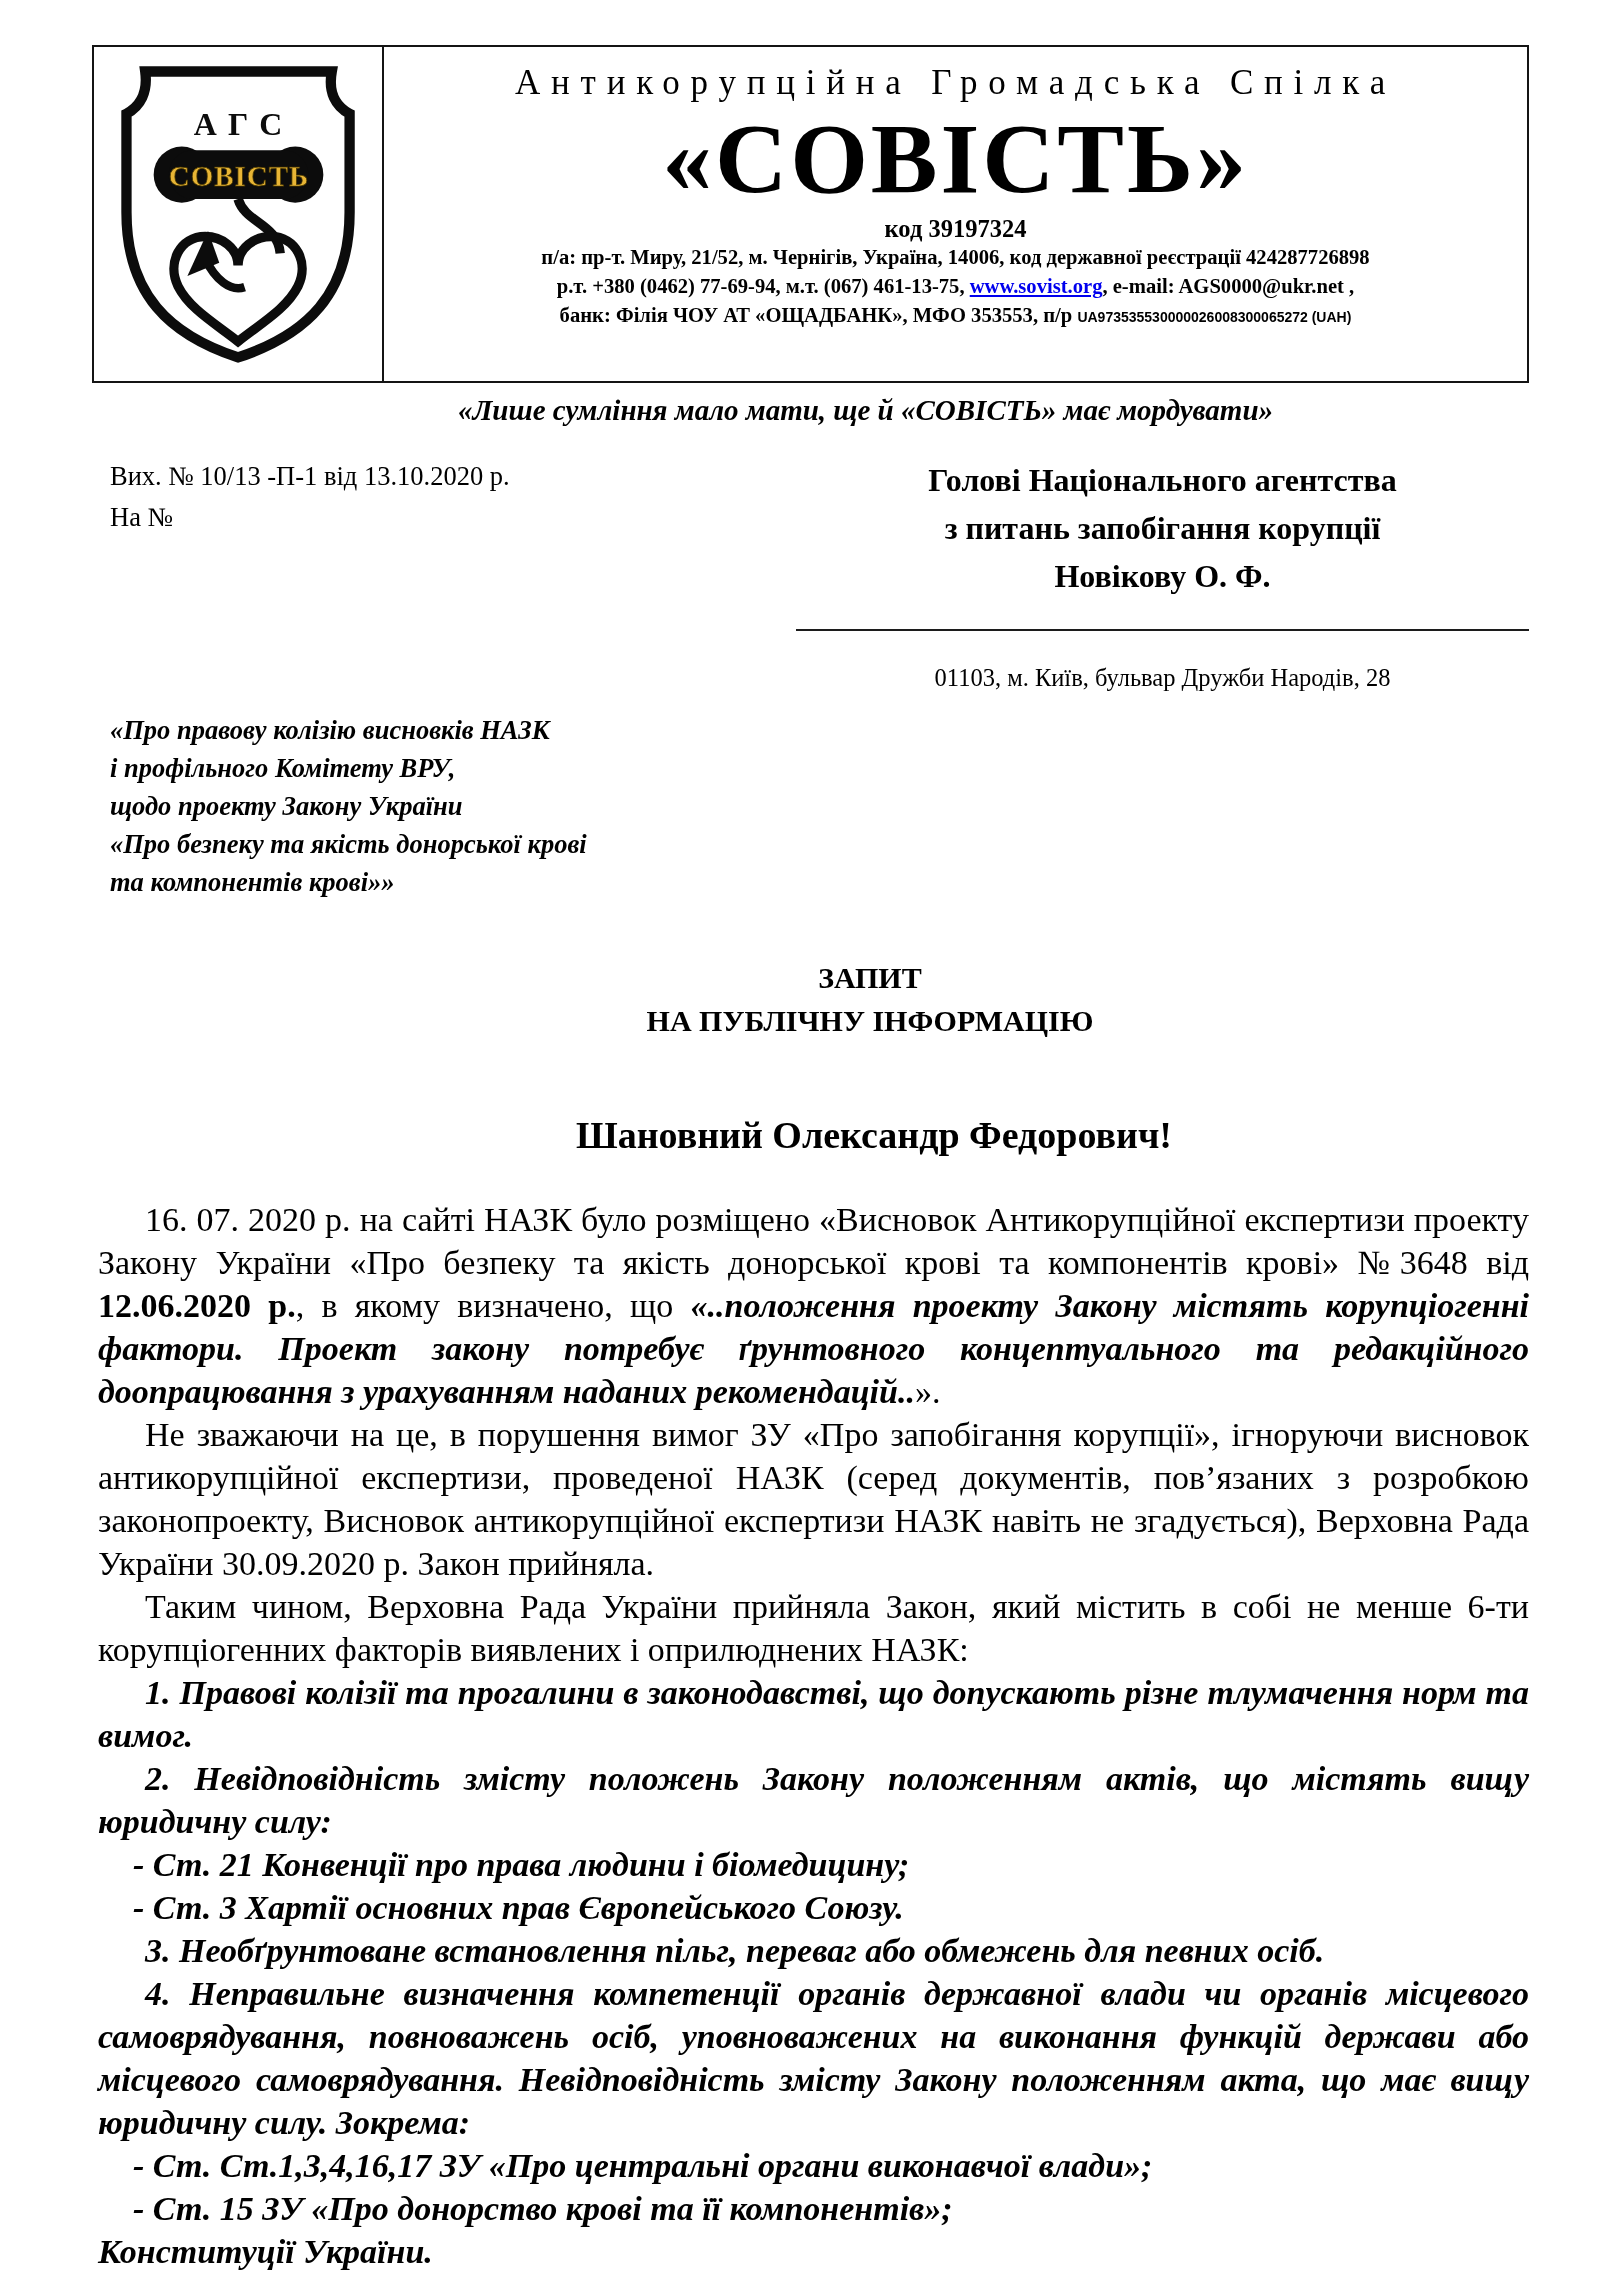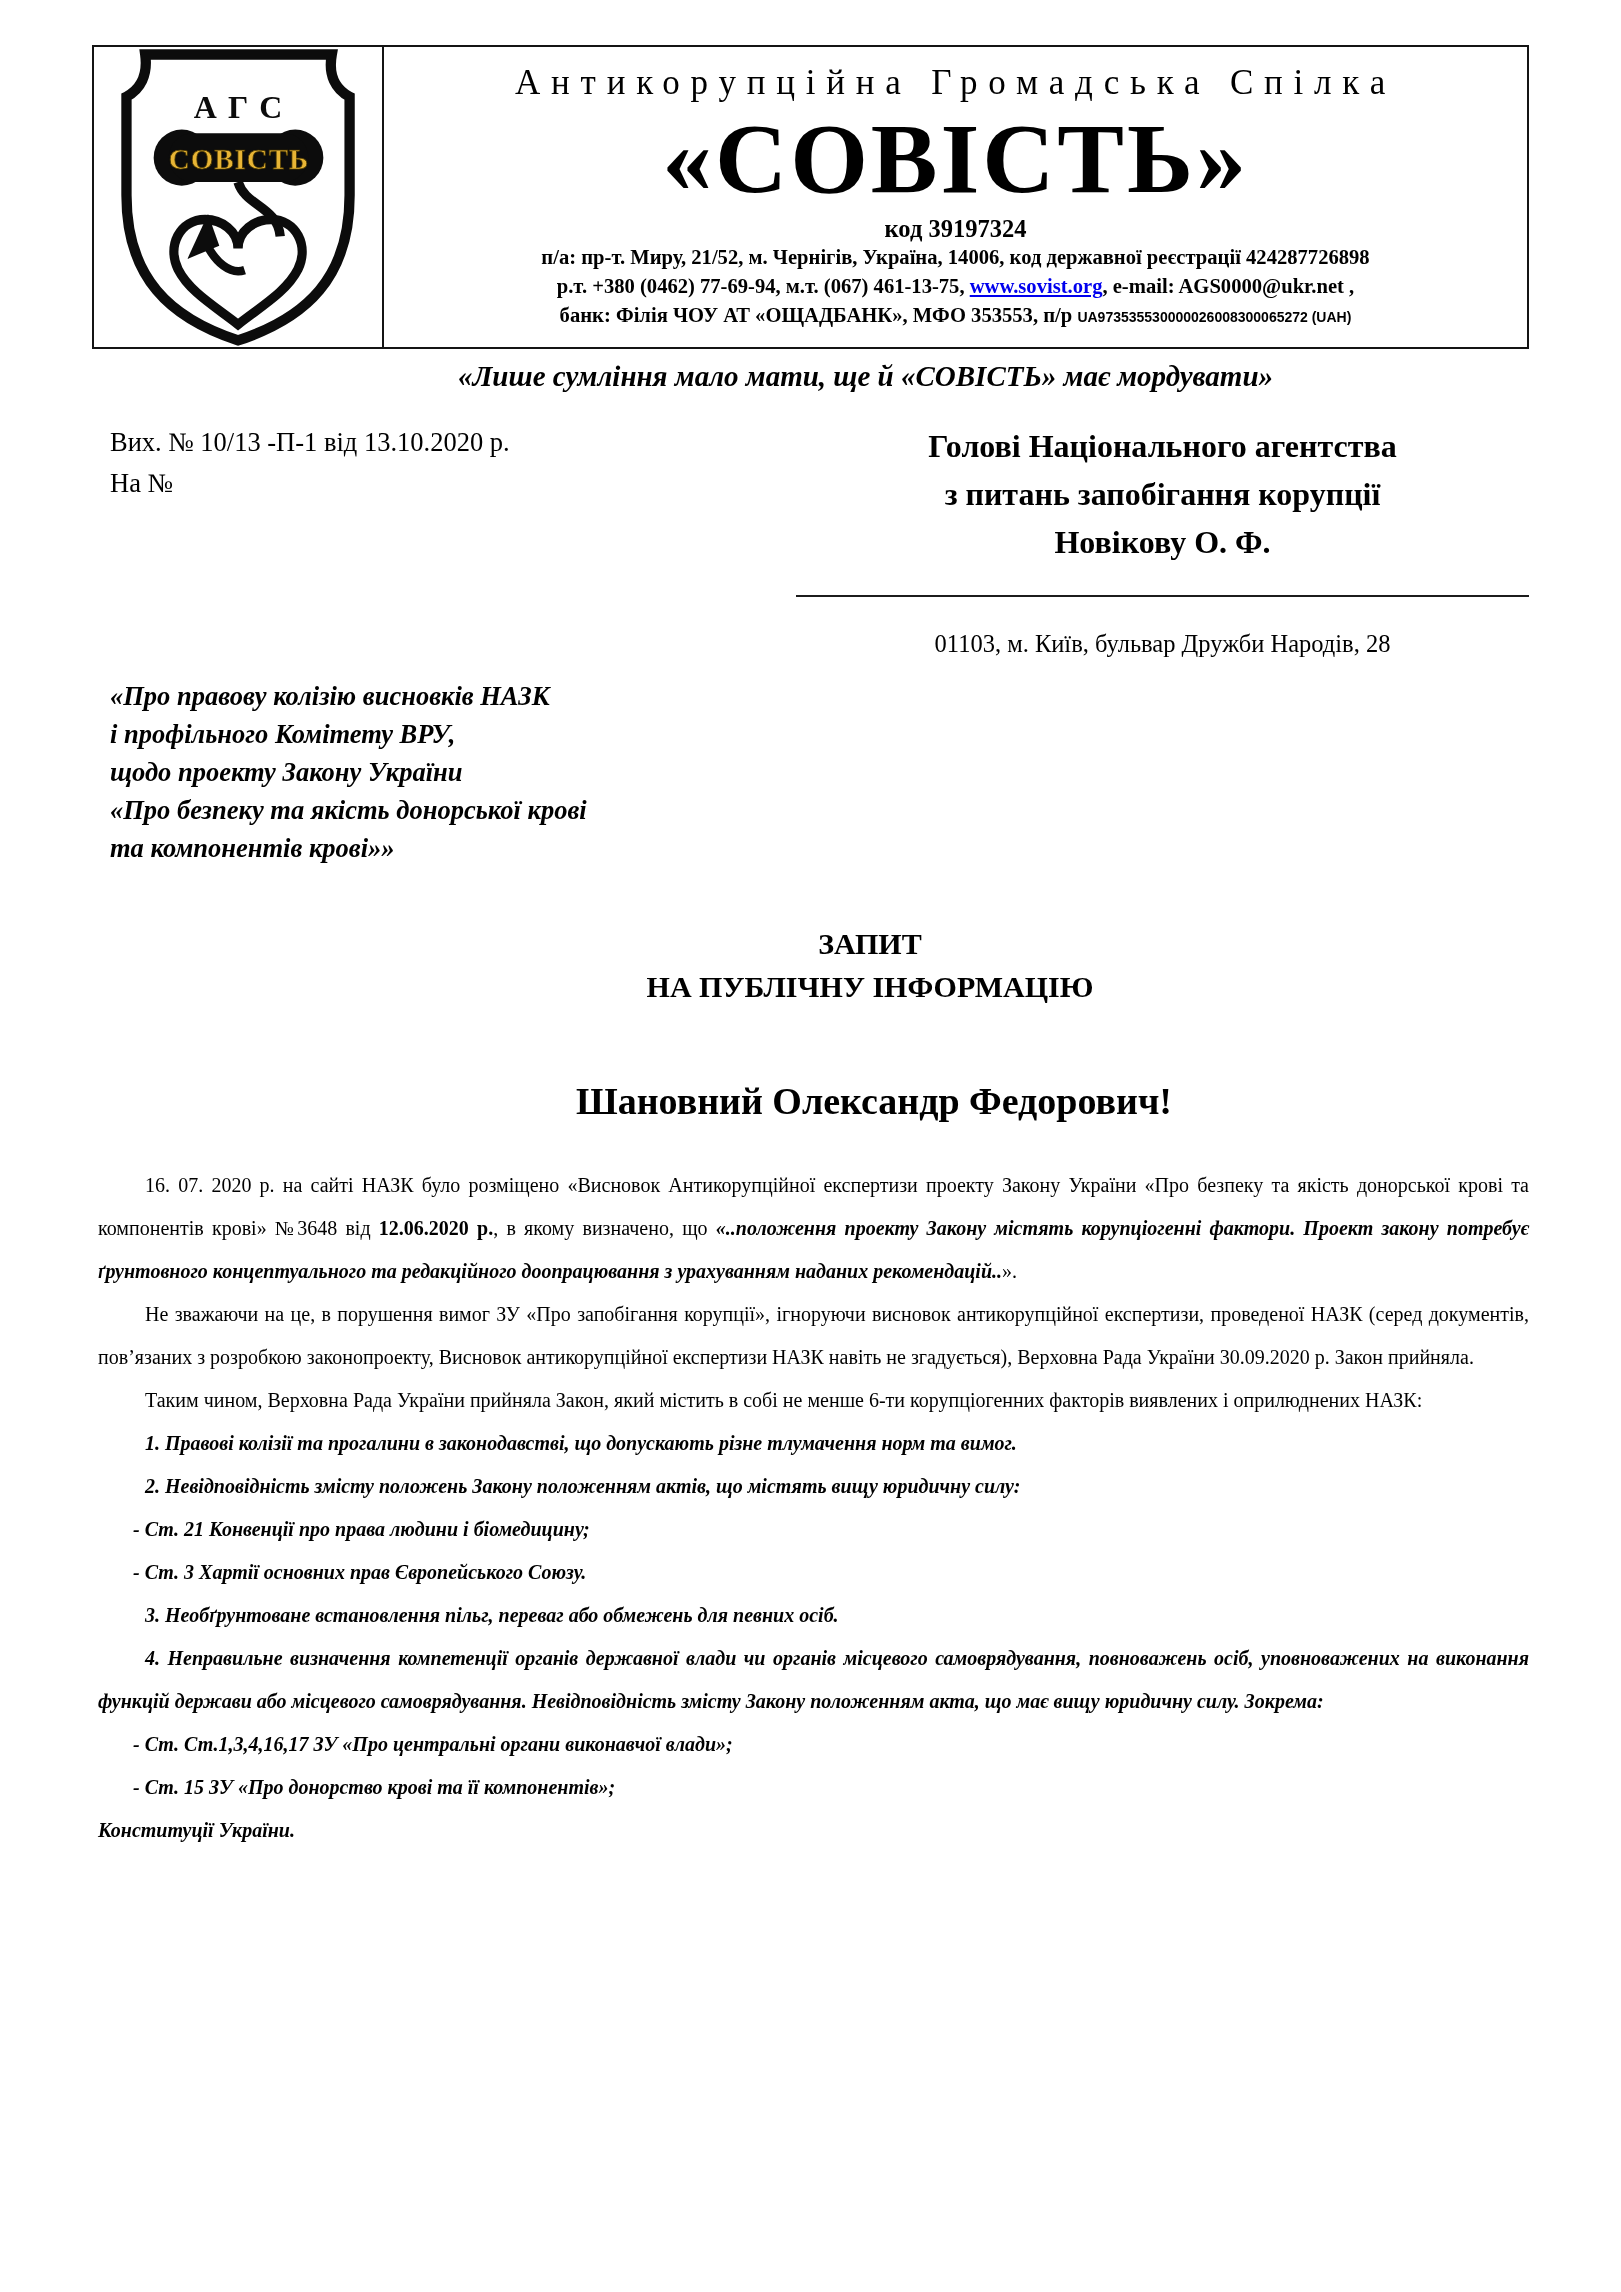--- a/index.html
+++ b/index.html
@@ -5,21 +5,21 @@
   * { margin:0; padding:0; box-sizing:border-box; }
   html,body { background:#ffffff; }
   body {
     width:1621px; height:2293px; position:relative; overflow:hidden;
     color:#000; font-family:"Liberation Serif", serif;
   }
   
   .header-box { display:flex; margin:45px 92px 0 92px; border:2.9px solid #141414; }
   .logo-cell {
     width:290px; border-right:2.9px solid #141414;
-    display:flex; align-items:center; justify-content:center; padding:0 0;
+    display:flex; align-items:center; justify-content:center; padding:17px 0;
   }
   .info-cell { flex:1; text-align:center; padding:11.8px 7.8px 4.9px 7.8px; }
   .org-type { font-size:35px; font-weight:normal; letter-spacing:10.8px; line-height:47px; white-space:nowrap; }
   .org-name { font-size:100px; font-weight:bold; letter-spacing:2.9px; line-height:106px; white-space:nowrap; }
   .code-line { font-size:24.5px; font-weight:bold; line-height:29px; margin-top:2px; }
   .contact { font-size:20.6px; font-weight:bold; line-height:29px; white-space:nowrap; }
   .link { color:#0000ee; text-decoration:underline; cursor:pointer; }
   .bank-sans { font-family:"Liberation Sans", sans-serif; font-size:14px; }
   
   .motto {
@@ -31,21 +31,21 @@
   .ref { font-size:26.5px; line-height:41px; }
   .addressee { width:733px; text-align:center; font-size:32px; font-weight:bold; line-height:48px; }
   .addr-rule { border-top:2px solid #1c1c1c; margin-top:29px; }
   .addr-text { font-size:24.5px; font-weight:normal; line-height:37px;margin-top:28px; }
   
   .subject { margin:15.7px 0 0 110px; font-size:26.5px; font-weight:bold; font-style:italic; line-height:38px; }
   
   .doc-title { margin-top:55px; text-align:center; padding-left:119px; font-size:30px; font-weight:bold; line-height:43px; }
   .salutation { margin-top:71px; text-align:center; padding-left:127px; font-size:38px; font-weight:bold; }
   
-  .body-text { margin:41px 92px 0 98px; font-size:20px; line-height:43px; text-align:justify; }
+  .body-text { margin:41px 92px 0 98px; font-size:34px; line-height:43px; text-align:justify; }
   .body-text p { text-indent:47px; }
   .bi { font-weight:bold; font-style:italic; }
   p.sub { text-indent:35px; }
   p.no-indent { text-indent:0; }
   
   .logo-svg text { font-family:"Liberation Serif", serif; }
 </style>
 </head>
 <body>
 

